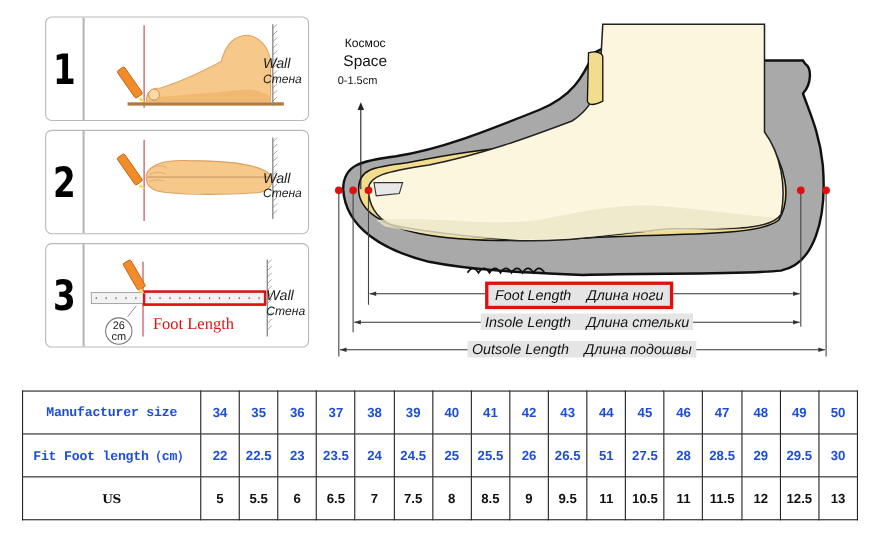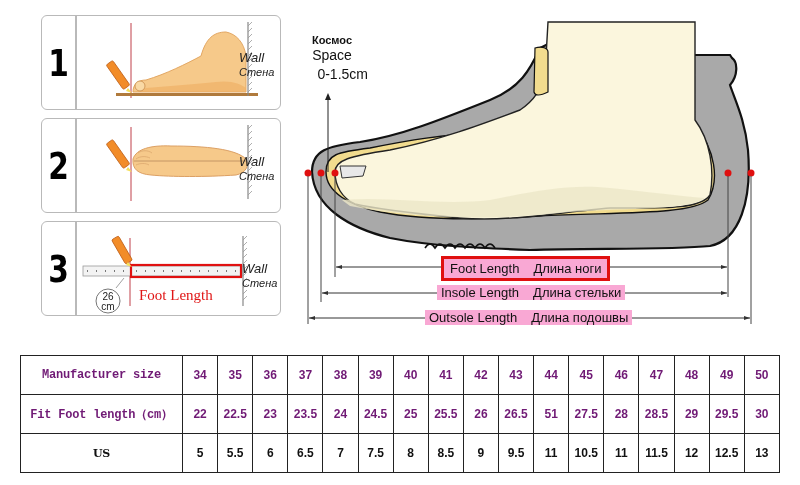--- a/index.html
+++ b/index.html
@@ -26,39 +26,39 @@
   .foot-length-label {
     position: absolute; left: 97px; top: 65px; font-family: "Liberation Serif", serif;
     font-size: 15px; color: #e01515;
   }
 
   
   #shoe-svg { position: absolute; left: 290px; top: 0; }
   .space-label { position: absolute; text-align: center; color: #111; }
   .dim-label {
     position: absolute; font-size: 13px; color: #111; white-space: nowrap;
-    background: #f9a8d4; padding: 0 4px;
+    background: #e5e5e5; padding: 0 4px; font-style: italic;
   }
   .dim-label span + span { margin-left: 14px; }
   .dim-label.boxed { border: 3px solid #e01010; padding: 0 6px; line-height: 19px; }
 
   
   table.sizes {
     position: absolute; left: 20px; top: 355px; width: 760px; height: 118px;
     border-collapse: collapse; table-layout: fixed;
   }
   table.sizes td {
     border: 1.5px solid #222; text-align: center; vertical-align: middle;
     font-family: "Liberation Sans", sans-serif; font-weight: bold; font-size: 12px; height: 29.5px;
     padding: 0; white-space: nowrap;
   }
   table.sizes td.head {
     width: 162px; font-family: "Liberation Mono", monospace; font-size: 12px; letter-spacing: -0.2px;
   }
-  table.sizes tr.red td { color: #701a75; }
+  table.sizes tr.red td { color: #1d4ed8; }
   table.sizes tr.black td { color: #111; }
   table.sizes tr.black td.head { font-family: "DejaVu Serif", serif; font-size: 11px; }
 </style>
 </head>
 <body>
 
 <div class="panel" style="top:15px;">
   <div class="num">1</div>
   <div class="divider"></div>
   <svg width="200" height="92" viewBox="0 0 200 92">
@@ -244,23 +244,23 @@
     <polygon points="46,267 52,265 52,269"></polygon>
       <polygon points="437,267 431,265 431,269"></polygon>
     <polygon points="32,293 38,291 38,295"></polygon>
       <polygon points="437,293 431,291 431,295"></polygon>
     <polygon points="19,318 25,316 25,320"></polygon>
       <polygon points="460,318 454,316 454,320"></polygon>
   </g>
 </svg>
 
 <div class="space-label" style="left:296px; top:34px; width:72px;">
-  <div style="font-size:11px; line-height:13px;font-weight:bold;">Космос</div>
+  <div style="font-size:11px; line-height:13px;">Космос</div>
   <div style="font-size:14px; line-height:17px;">Space</div>
-  <div style="font-size:14px; line-height:20px; margin-left:-14px;text-align:right;">0-1.5cm</div>
+  <div style="font-size:10px; line-height:20px; margin-left:-14px;">0-1.5cm</div>
 </div>
 
 <div class="dim-label boxed" style="left:441px; top:256px;">
   <span>Foot Length</span><span>Длина ноги</span>
 </div>
 <div class="dim-label" style="left:437px; top:285px;">
   <span>Insole Length</span><span>Длина стельки</span>
 </div>
 <div class="dim-label" style="left:425px; top:310px;">
   <span>Outsole Length</span><span>Длина подошвы</span>

